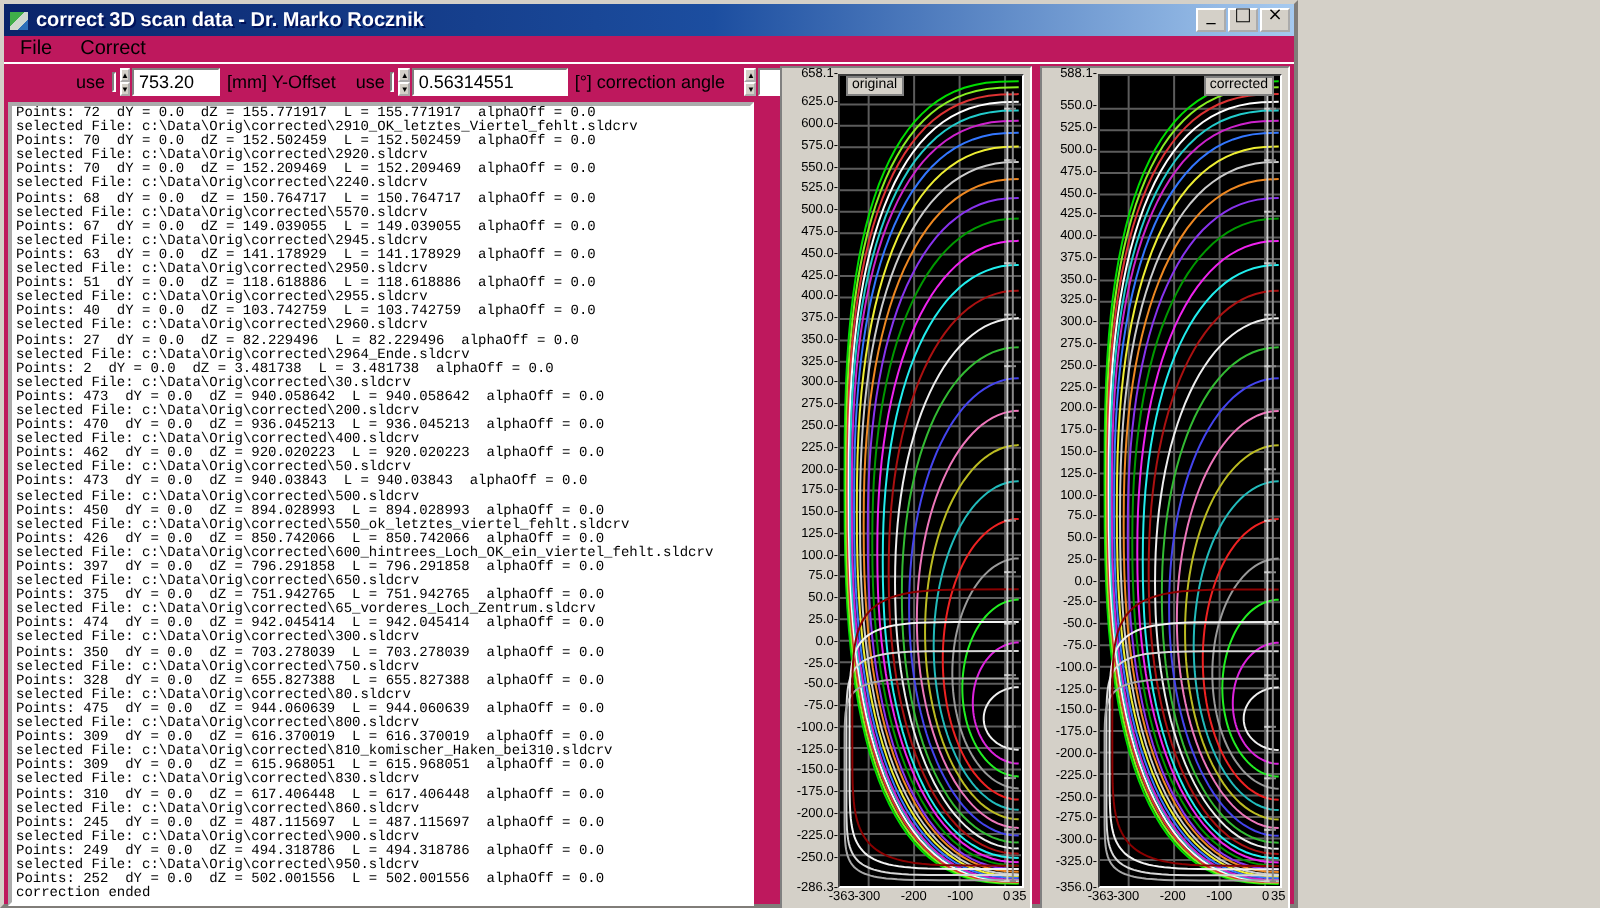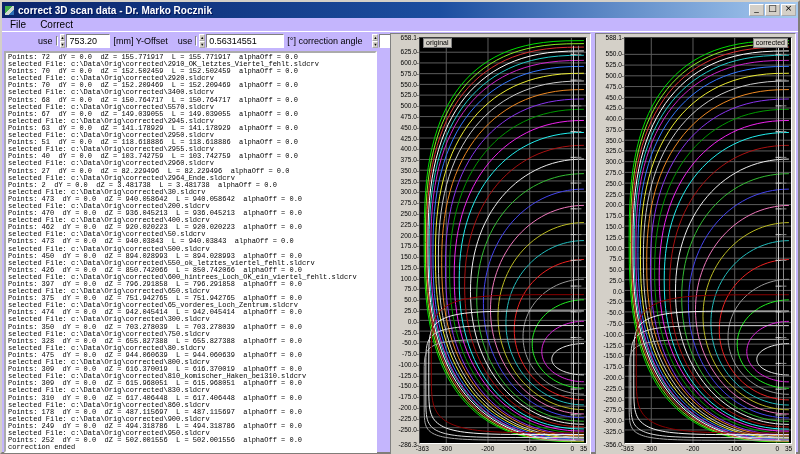--- a/index.html
+++ b/index.html
@@ -1,19 +1,19 @@
 <!DOCTYPE html>
 <html><head>
 <meta charset="utf-8">
 <style>
   * { box-sizing: border-box; margin: 0; padding: 0; }
   html,body { width:800px; height:454px; overflow:hidden; }
   body { font-family:"Liberation Sans", sans-serif; background:#d4d0c8; }
 
-  .window { width:800px; height:454px; border:2px outset #d4d0c8; background:#c4b5fd;
+  .window { width:649px; height:454px; border:2px outset #d4d0c8; background:#be185d;
             display:flex; flex-direction:column; position:relative; }
 
   
   .titlebar { height:16px; flex:0 0 16px; display:flex; align-items:center; padding:0 2px;
               background:linear-gradient(to right,#0a246a 0%,#1c4ea0 55%,#a6caf0 100%); }
   .app-icon { width:11px; height:11px; margin-right:3px; flex:0 0 11px;
               background:linear-gradient(135deg,#3fae49 0 40%,#cfd8cf 40% 70%,#2d6fb8 70%);
               border:1px solid #0a246a; }
   .title-text { color:#fff; font-size:10px; font-weight:bold; white-space:nowrap;
                 text-shadow:1px 1px 0 #00115a; flex:1 1 auto; }
@@ -122,21 +122,21 @@
         <input class="field f3" value="-70" style="">
         <span class="tb-unit">[mm] Reference Offset</span>
       </div>
 
       <div class="log-panel" id="log-panel">
           <div class="log-line">Points: 72  dY = 0.0  dZ = 155.771917  L = 155.771917  alphaOff = 0.0</div>
           <div class="log-line">selected File: c:\Data\Orig\corrected\2910_OK_letztes_Viertel_fehlt.sldcrv</div>
           <div class="log-line">Points: 70  dY = 0.0  dZ = 152.502459  L = 152.502459  alphaOff = 0.0</div>
           <div class="log-line">selected File: c:\Data\Orig\corrected\2920.sldcrv</div>
           <div class="log-line">Points: 70  dY = 0.0  dZ = 152.209469  L = 152.209469  alphaOff = 0.0</div>
-          <div class="log-line">selected File: c:\Data\Orig\corrected\3400.sldcrv</div>
+          <div class="log-line">selected File: c:\Data\Orig\corrected\2240.sldcrv</div>
           <div class="log-line">Points: 68  dY = 0.0  dZ = 150.764717  L = 150.764717  alphaOff = 0.0</div>
           <div class="log-line">selected File: c:\Data\Orig\corrected\5570.sldcrv</div>
           <div class="log-line">Points: 67  dY = 0.0  dZ = 149.039055  L = 149.039055  alphaOff = 0.0</div>
           <div class="log-line">selected File: c:\Data\Orig\corrected\2945.sldcrv</div>
           <div class="log-line">Points: 63  dY = 0.0  dZ = 141.178929  L = 141.178929  alphaOff = 0.0</div>
           <div class="log-line">selected File: c:\Data\Orig\corrected\2950.sldcrv</div>
           <div class="log-line">Points: 51  dY = 0.0  dZ = 118.618886  L = 118.618886  alphaOff = 0.0</div>
           <div class="log-line">selected File: c:\Data\Orig\corrected\2955.sldcrv</div>
           <div class="log-line">Points: 40  dY = 0.0  dZ = 103.742759  L = 103.742759  alphaOff = 0.0</div>
           <div class="log-line">selected File: c:\Data\Orig\corrected\2960.sldcrv</div>
@@ -167,21 +167,21 @@
           <div class="log-line">Points: 328  dY = 0.0  dZ = 655.827388  L = 655.827388  alphaOff = 0.0</div>
           <div class="log-line">selected File: c:\Data\Orig\corrected\80.sldcrv</div>
           <div class="log-line">Points: 475  dY = 0.0  dZ = 944.060639  L = 944.060639  alphaOff = 0.0</div>
           <div class="log-line">selected File: c:\Data\Orig\corrected\800.sldcrv</div>
           <div class="log-line">Points: 309  dY = 0.0  dZ = 616.370019  L = 616.370019  alphaOff = 0.0</div>
           <div class="log-line">selected File: c:\Data\Orig\corrected\810_komischer_Haken_bei310.sldcrv</div>
           <div class="log-line">Points: 309  dY = 0.0  dZ = 615.968051  L = 615.968051  alphaOff = 0.0</div>
           <div class="log-line">selected File: c:\Data\Orig\corrected\830.sldcrv</div>
           <div class="log-line">Points: 310  dY = 0.0  dZ = 617.406448  L = 617.406448  alphaOff = 0.0</div>
           <div class="log-line">selected File: c:\Data\Orig\corrected\860.sldcrv</div>
-          <div class="log-line">Points: 178  dY = 0.0  dZ = 487.115697  L = 487.115697  alphaOff = 0.0</div>
+          <div class="log-line">Points: 245  dY = 0.0  dZ = 487.115697  L = 487.115697  alphaOff = 0.0</div>
           <div class="log-line">selected File: c:\Data\Orig\corrected\900.sldcrv</div>
           <div class="log-line">Points: 249  dY = 0.0  dZ = 494.318786  L = 494.318786  alphaOff = 0.0</div>
           <div class="log-line">selected File: c:\Data\Orig\corrected\950.sldcrv</div>
           <div class="log-line">Points: 252  dY = 0.0  dZ = 502.001556  L = 502.001556  alphaOff = 0.0</div>
           <div class="log-line">correction ended</div>
         </div>
     </div>
 
     <div class="plots">
 

